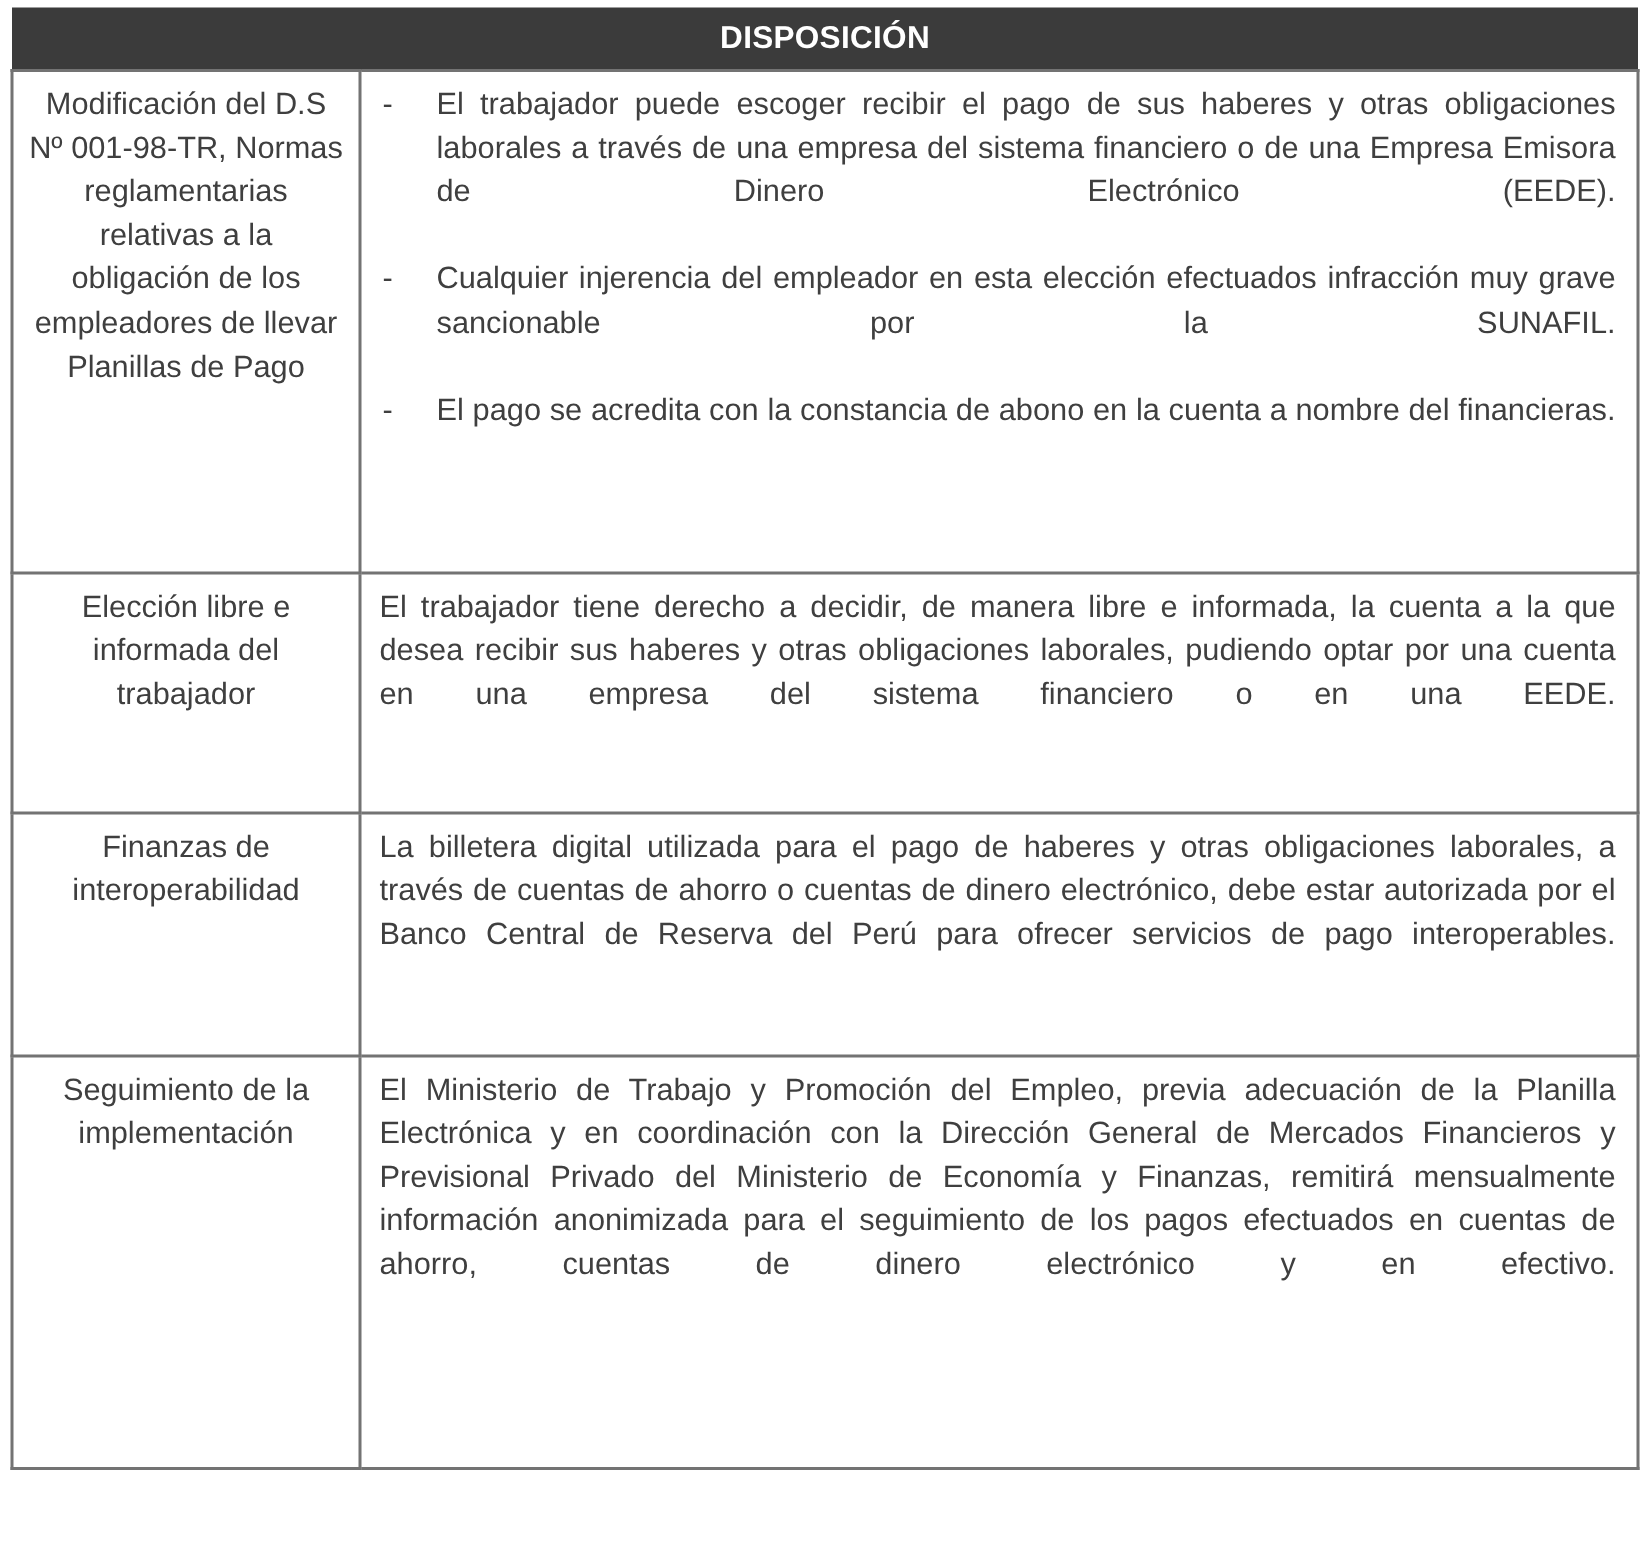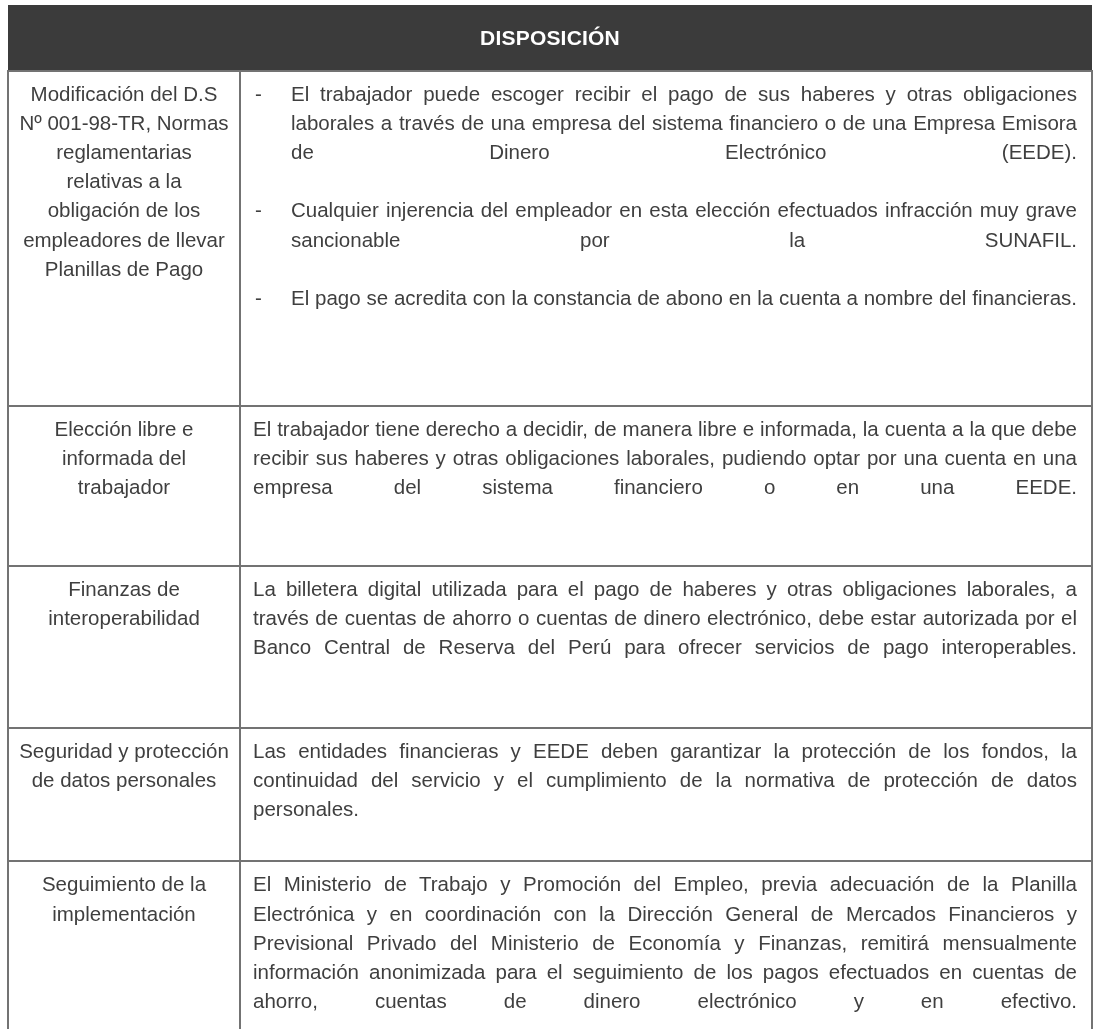--- a/index.html
+++ b/index.html
@@ -33,21 +33,21 @@
 
   
   .table-header-cell {
     background: #3b3b3b;
     color: #ffffff;
     font-weight: bold;
     font-size: 21px;
     letter-spacing: 0.2px;
     text-align: center;
     height: 33px;
-    padding: 16px;
+    padding: 4px;
     border: none;
     vertical-align: middle;
   }
 
   
   td.label-cell,
   td.body-cell {
     border: 2px solid #737373;
     vertical-align: top;
     font-size: 20.5px;
@@ -145,37 +145,31 @@
             <li>
               <span class="dash">-</span><span>El pago se acredita con la constancia de abono en la cuenta a nombre del financieras.</span>
             </li>
           </ul>
         </td>
       </tr>
 
       <tr class="row-eleccion">
         <td class="label-cell">Elección libre e informada del trabajador</td>
         <td class="body-cell">
-          <p class="para">El trabajador tiene derecho a decidir, de manera libre e informada, la cuenta a la que debe recibir sus haberes y otras obligaciones laborales, pudiendo optar por una cuenta en una empresa del sistema financiero o en una EEDE.</p>
+          <p class="para">El trabajador tiene derecho a decidir, de manera libre e informada, la cuenta a la que desea recibir sus haberes y otras obligaciones laborales, pudiendo optar por una cuenta en una empresa del sistema financiero o en una EEDE.</p>
         </td>
       </tr>
 
       <tr class="row-principio">
         <td class="label-cell">Finanzas de interoperabilidad</td>
         <td class="body-cell">
           <p class="para">La billetera digital utilizada para el pago de haberes y otras obligaciones laborales, a través de cuentas de ahorro o cuentas de dinero electrónico, debe estar autorizada por el Banco Central de Reserva del Perú para ofrecer servicios de pago interoperables.</p>
         </td>
       </tr>
 
-      <tr class="row-seguridad">
-        <td class="label-cell">Seguridad y protección de datos personales</td>
-        <td class="body-cell">
-          <p class="para">Las entidades financieras y EEDE deben garantizar la protección de los fondos, la continuidad del servicio y el cumplimiento de la normativa de protección de datos personales.</p>
-        </td>
-      </tr>
 
       <tr class="row-seguimiento">
         <td class="label-cell">Seguimiento de la implementación</td>
         <td class="body-cell">
           <p class="para">El Ministerio de Trabajo y Promoción del Empleo, previa adecuación de la Planilla Electrónica y en coordinación con la Dirección General de Mercados Financieros y Previsional Privado del Ministerio de Economía y Finanzas, remitirá mensualmente información anonimizada para el seguimiento de los pagos efectuados en cuentas de ahorro, cuentas de dinero electrónico y en efectivo.</p>
         </td>
       </tr>
 
     </tbody>
   </table>

